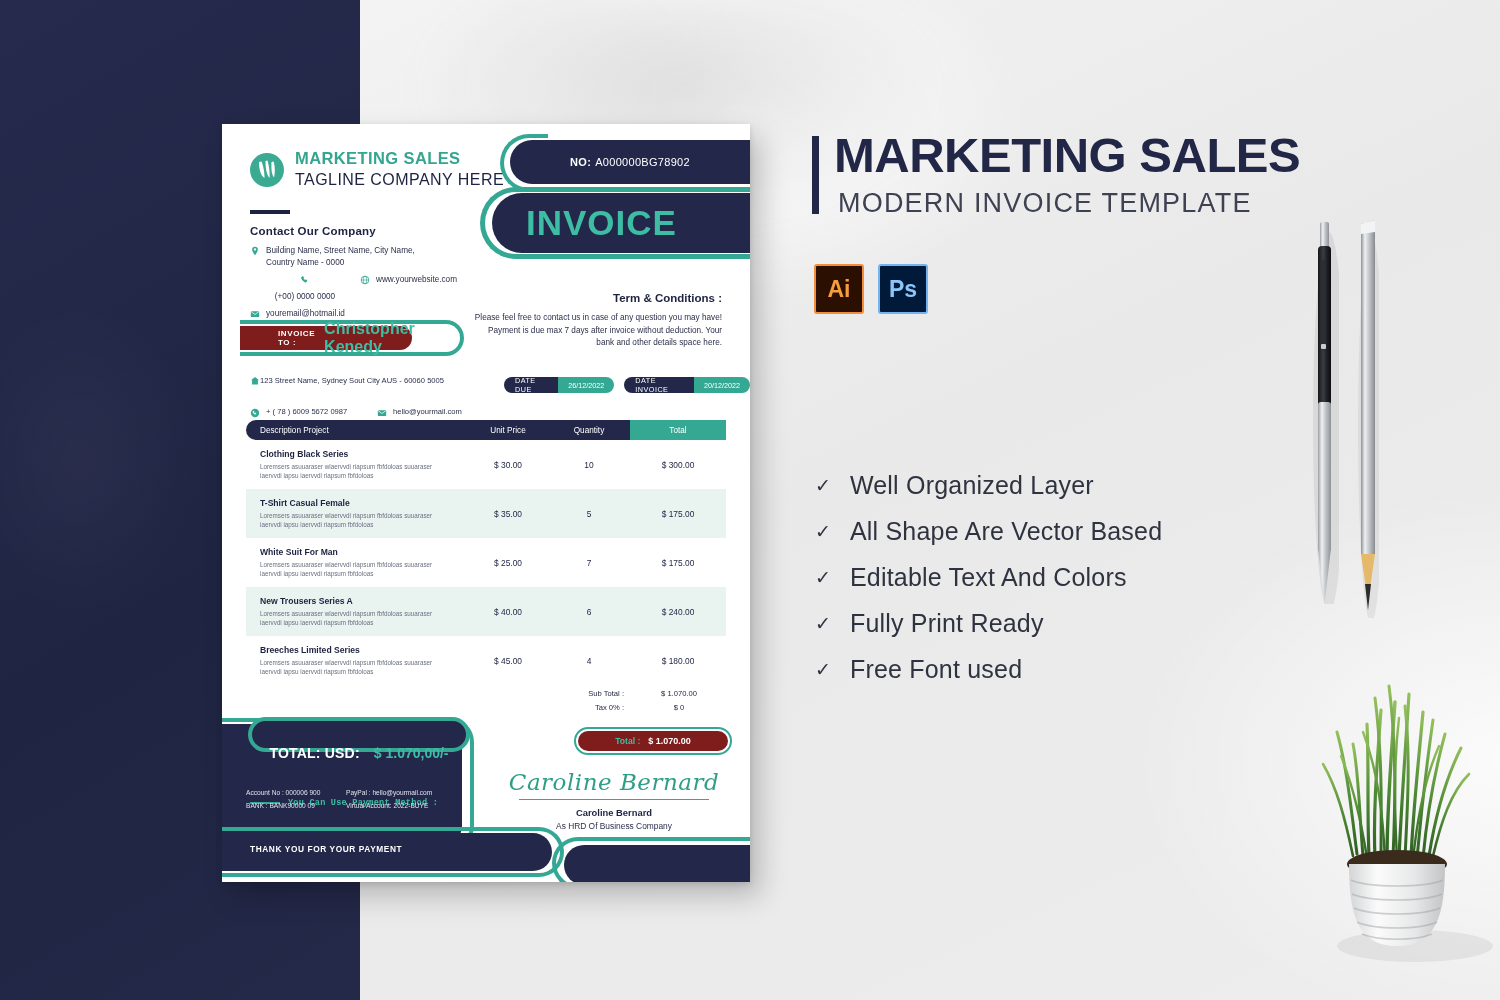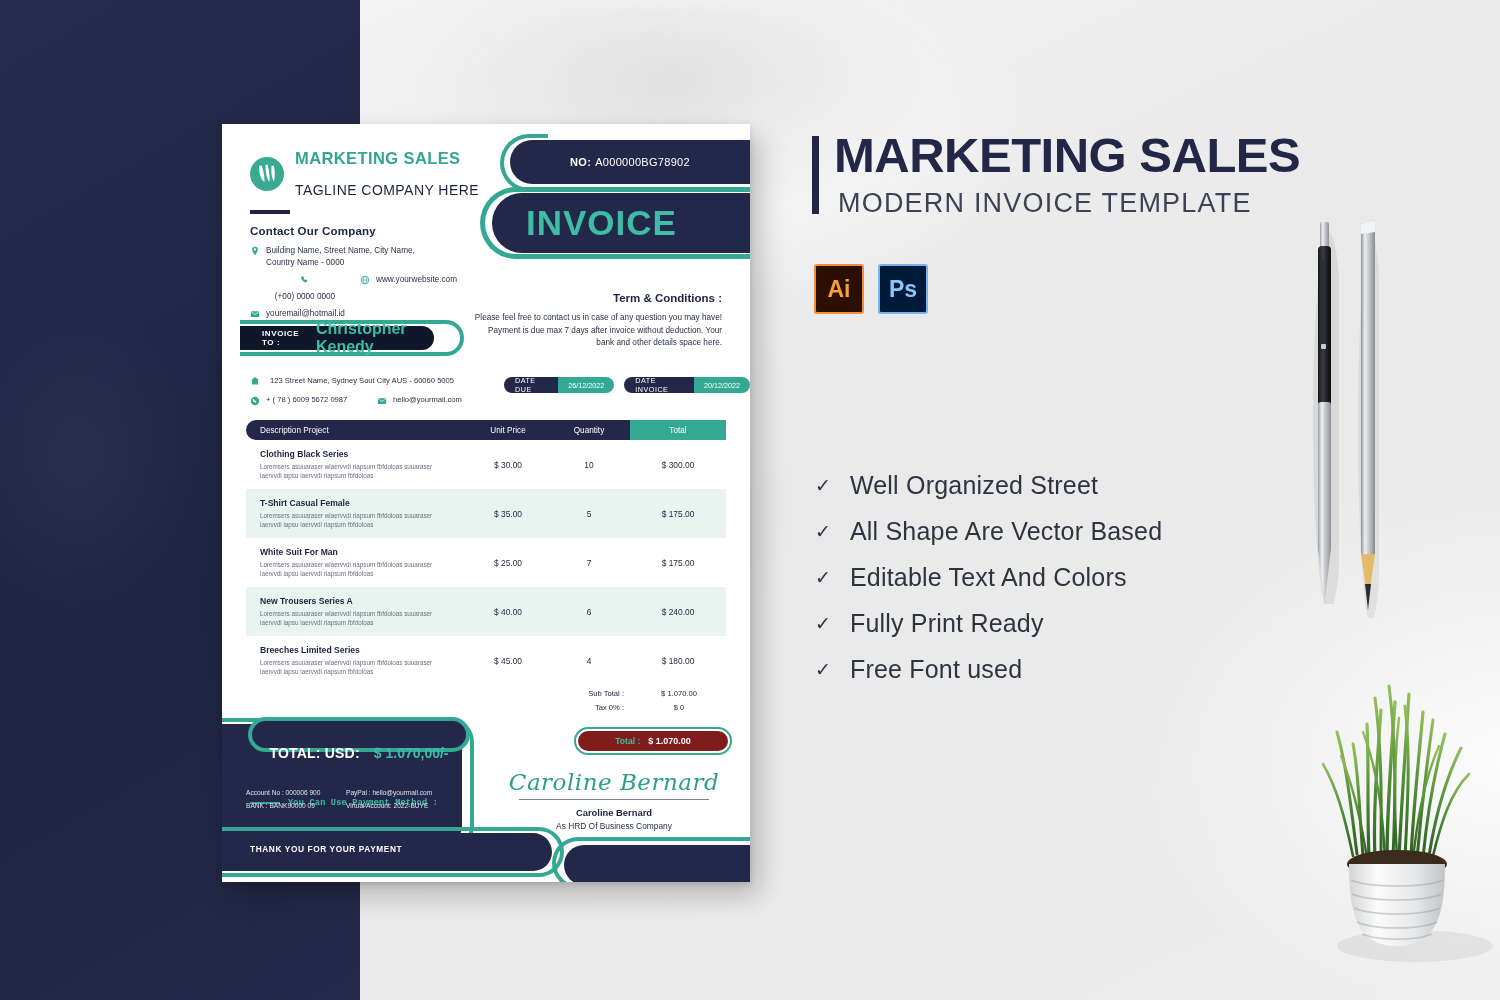--- a/index.html
+++ b/index.html
@@ -39,21 +39,21 @@
     position:absolute; left:222px; top:124px; width:528px; height:758px;
     background:#ffffff; overflow:hidden;
     box-shadow: 10px 14px 26px rgba(0,0,0,.22), 0 2px 6px rgba(0,0,0,.12);
   }
 
   
   .logo-row { position:absolute; left:28px; top:26px; display:flex; align-items:center; gap:11px; }
   .logo-mark { width:34px; height:34px; border-radius:50%; background:#3aab92; position:relative; overflow:hidden; }
   .logo-mark svg{ position:absolute; left:0; top:0; }
   .brand-name { color:#34a58e; font-size:16.5px; font-weight:bold; letter-spacing:.4px; line-height:1.05; }
-  .brand-tag  { color:#1d2240; font-size:14px; letter-spacing:.45px; margin-top:15px; }
+  .brand-tag  { color:#1d2240; font-size:16px; letter-spacing:.45px; margin-top:4px; }
 
   .rule { position:absolute; left:28px; top:86px; width:40px; height:3.5px; background:#1d2240; }
 
   .contact-title { position:absolute; left:28px; top:101px; font-size:11.5px; font-weight:bold; color:#1d2240; letter-spacing:.2px; }
   .contact-list { position:absolute; left:28px; top:121px; width:260px; font-size:8.2px; color:#2b2f4a; line-height:1.45; }
   .cl-row { display:flex; align-items:flex-start; gap:6px; margin-bottom:5px; }
   .cl-ico { width:10px; height:10px; flex:0 0 10px; margin-top:1px; }
   .cl-split { display:flex; gap:0px; }
   .cl-split > div:first-child { width:110px;flex-direction:column; }
 
@@ -91,29 +91,29 @@
   .pill { display:flex; border-radius:11px; overflow:hidden; height:16px; align-items:stretch; }
   .pill .lbl{ background:#23284a; color:#fff; font-size:7.2px; letter-spacing:.5px; display:flex; align-items:center; padding:0 11px; }
   .pill .val{ background:#35a894; color:#ffffff; font-size:7.2px; display:flex; align-items:center; padding:0 10px; }
 
   
   .invto-arc{
     position:absolute; left:18px; top:196px; width:224px; height:36px;
     border:4px solid #35a894; border-left:none; border-radius:0 18px 18px 0;
   }
   .invto{
-    position:absolute; left:18px; top:202px; width:194px; height:24px;
-    background:#0f172a; border-radius:0 12px 12px 0;
-    display:flex; align-items:center; padding-left:22px; gap:9px;
+    position:absolute; left:18px; top:202px; width:172px; height:24px;
+    background:#7f1d1d; border-radius:0 12px 12px 0;
+    display:flex; align-items:center; padding-left:38px; gap:9px;
   }
   .invto .k{ color:#ffffff; font-size:8px; font-weight:bold; letter-spacing:.6px; }
   .invto .v{ color:#3dbda3; font-size:16px; font-weight:bold; }
 
   .client-info{ position:absolute; left:28px; top:251px; font-size:7.6px; color:#2b2f4a; line-height:1.5; }
-  .ci-row{ display:flex; align-items:center; gap:10px; margin-bottom:8px; }
+  .ci-row{ display:flex; align-items:center; gap:0; margin-bottom:20px; }
   .ci-row2{ display:flex; align-items:center; gap:7px; }
   .ci-row2 .a{ display:flex; align-items:center; gap:6px; width:120px; }
   .ci-row2 .b{ display:flex; align-items:center; gap:6px; }
 
   
   .tbl { position:absolute; left:24px; top:296px; width:480px; }
   .thead {
     height:20px; background:#23284a; border-radius:10px;
     display:flex; align-items:center; position:relative;
     color:#ffffff; font-size:8.2px;
@@ -470,21 +470,21 @@
   <div class="hdr-sub">MODERN INVOICE TEMPLATE</div>
 
   <div class="badges">
     <div class="badge ai">Ai</div>
     <div class="badge ps">Ps</div>
   </div>
 
   <div class="feature-list">
     <div class="feat">
       <span class="ck">✓</span>
-      <span class="fx">Well Organized Street</span>
+      <span class="fx">Well Organized Layer</span>
     </div>
     <div class="feat">
       <span class="ck">✓</span>
       <span class="fx">All Shape Are Vector Based</span>
     </div>
     <div class="feat">
       <span class="ck">✓</span>
       <span class="fx">Editable Text And Colors</span>
     </div>
     <div class="feat">

